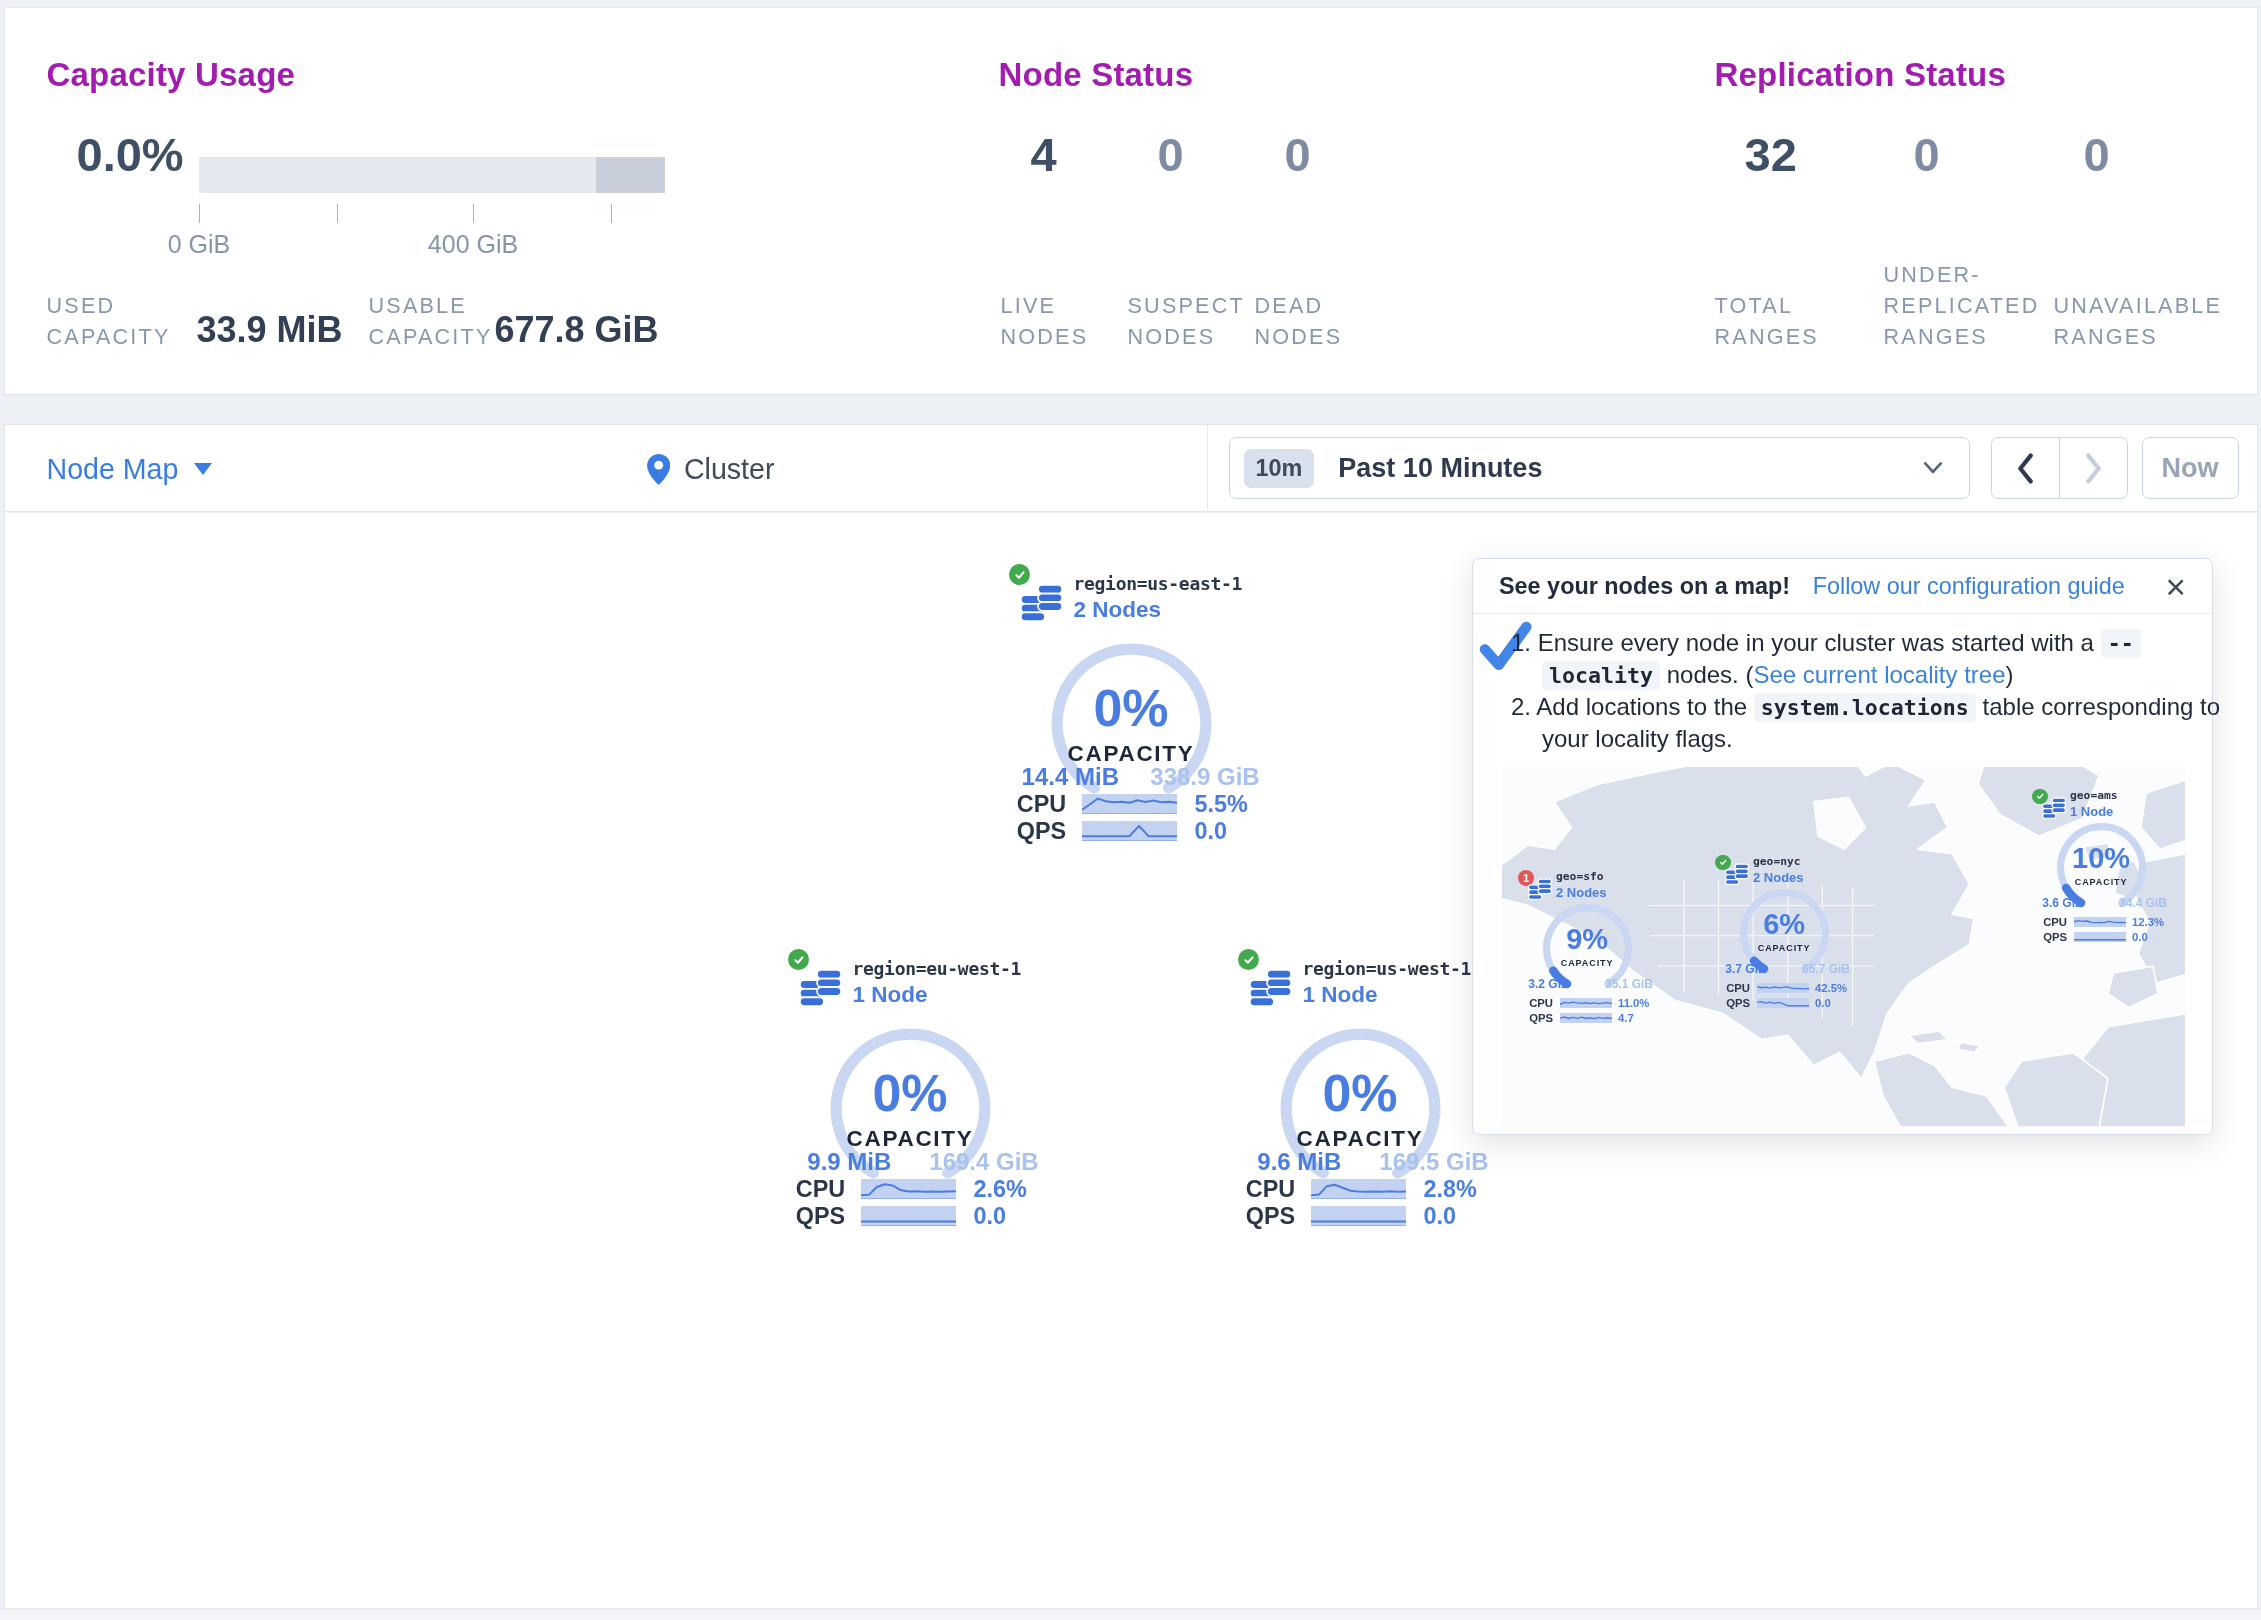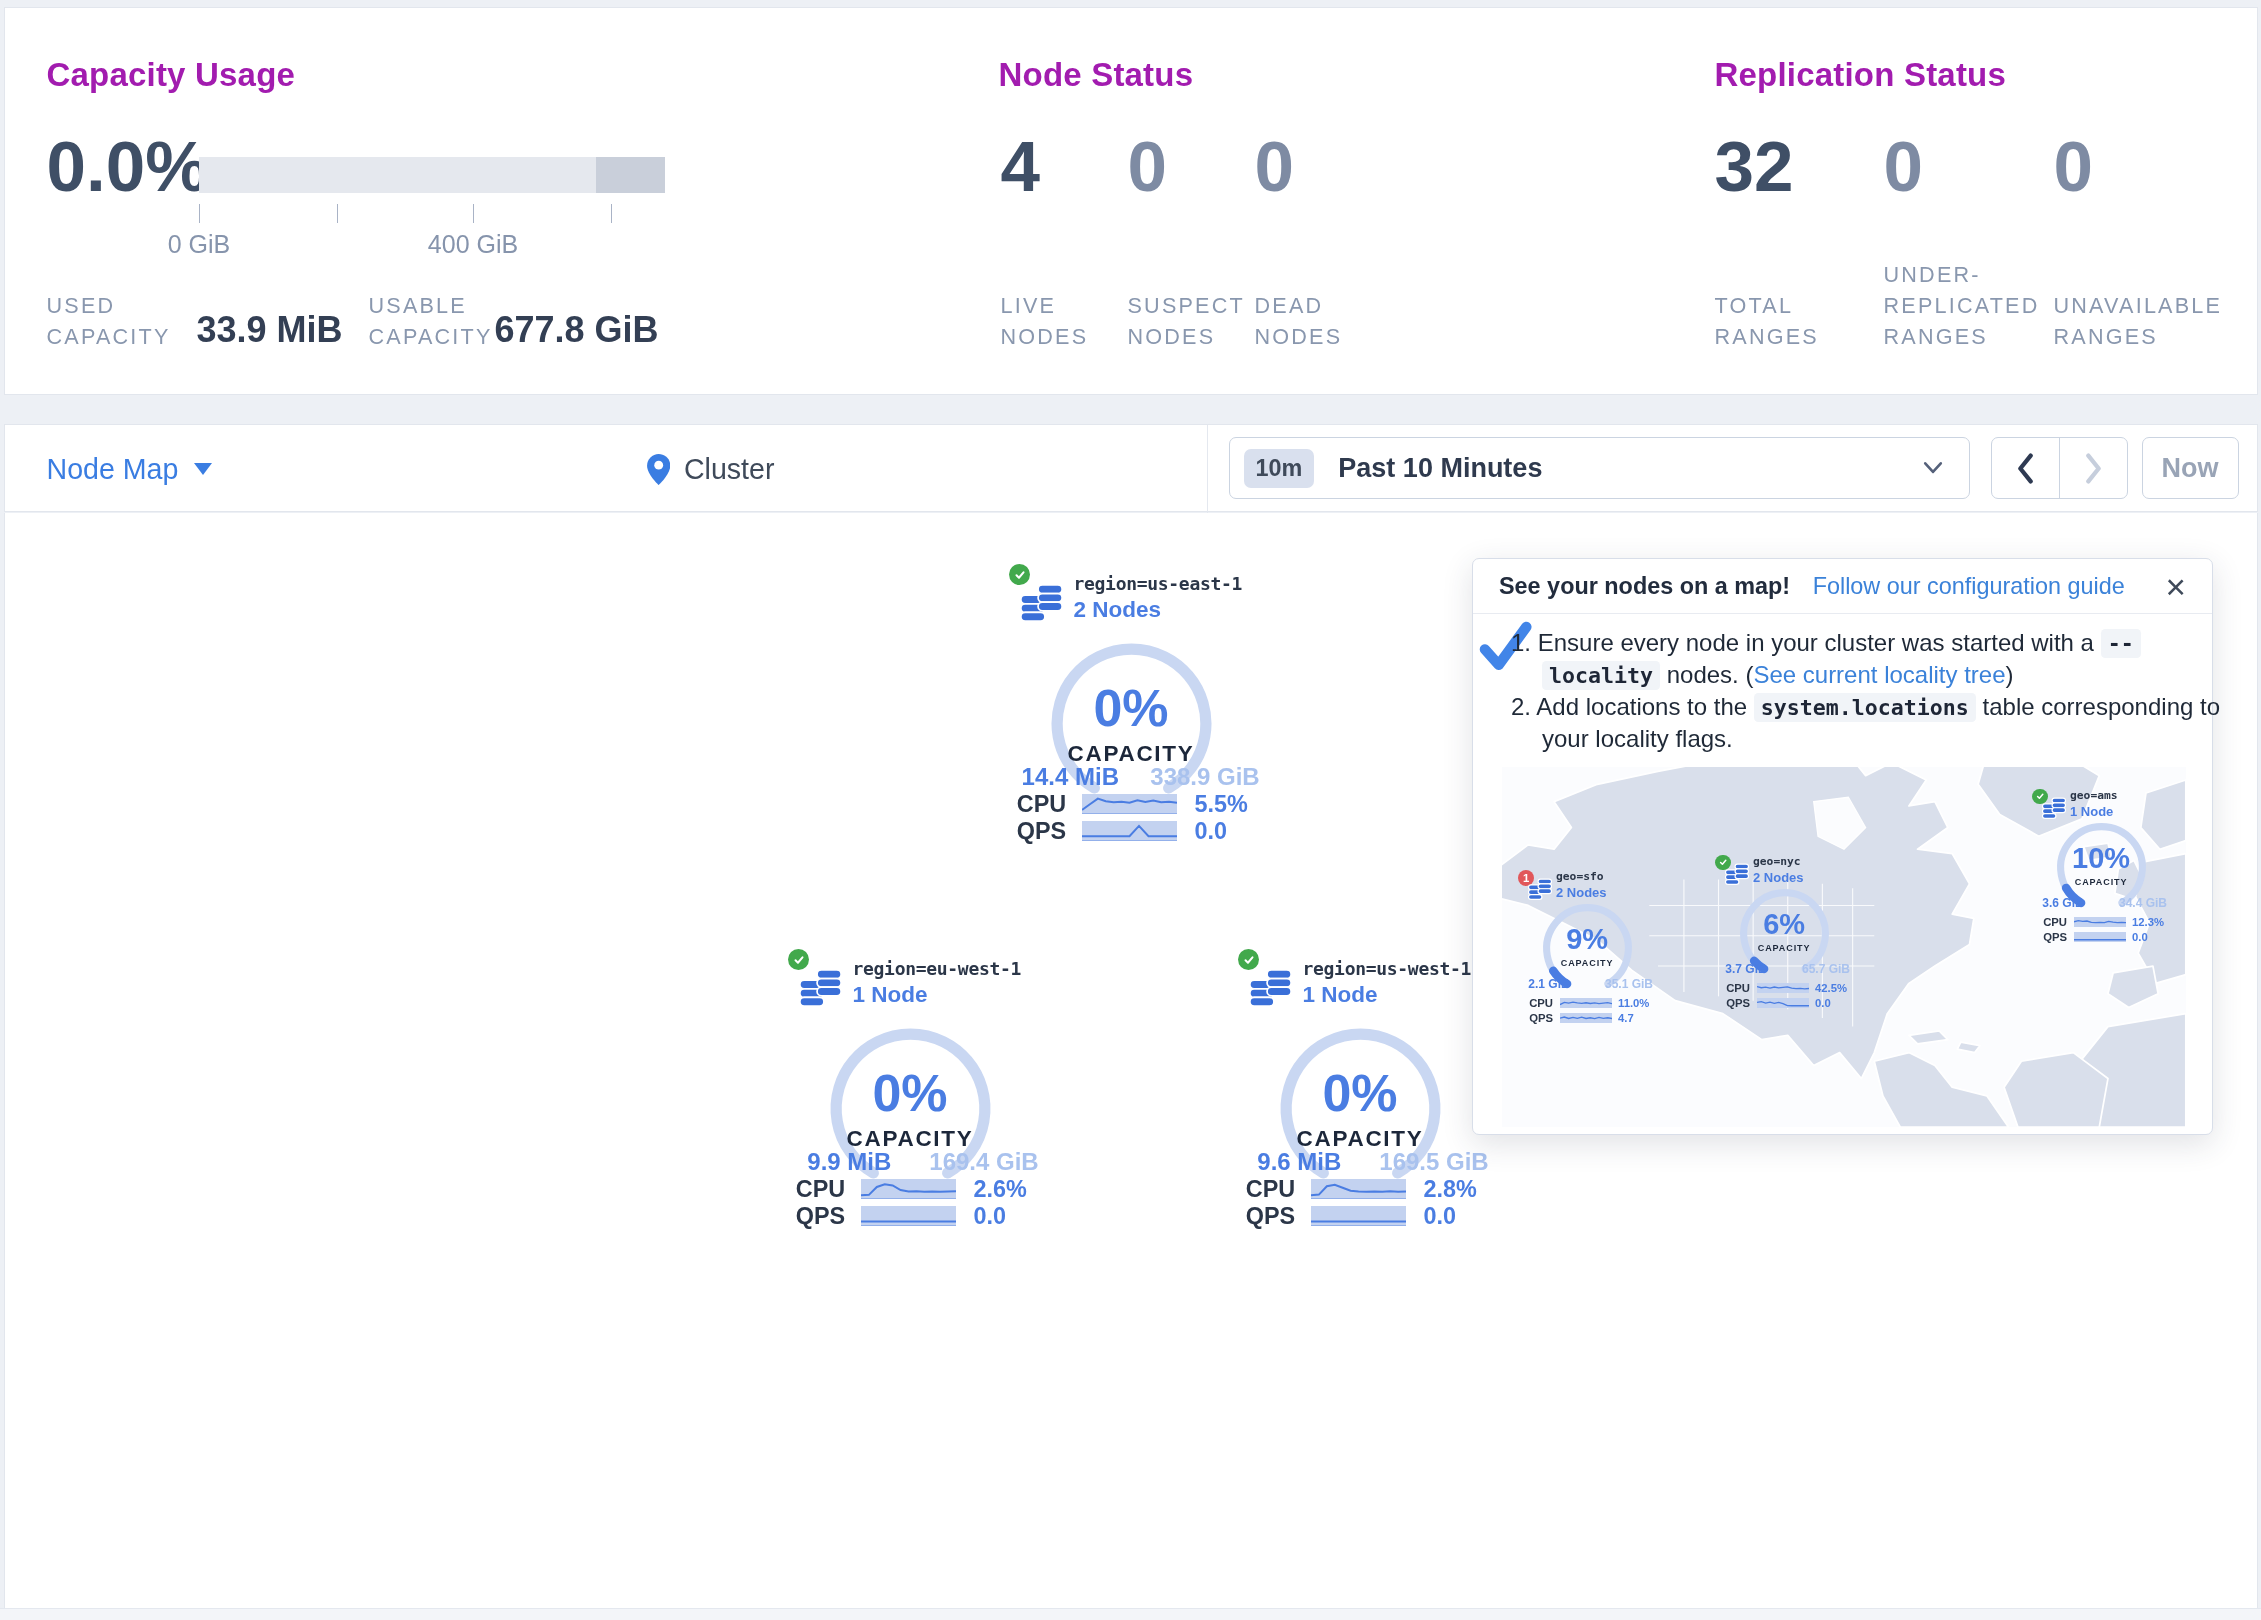--- a/index.html
+++ b/index.html
@@ -3,21 +3,21 @@
 <meta charset="utf-8">
 <style>
   html,body{margin:0;padding:0;}
   body{font-family:"Liberation Sans",sans-serif;background:#edf0f5;}
   .canvas{position:relative;width:2261px;height:1621px;background:#edf0f5;overflow:hidden;}
   .card{position:absolute;background:#fff;border:0.9px solid #e2e6ed;box-sizing:border-box;}
   .abs{position:absolute;}
 
   
   .sec-title{position:absolute;top:48px;font-size:33px;font-weight:700;color:#a21caf;letter-spacing:0.2px;}
-  .bignum{position:absolute;top:123px;font-size:71px;font-weight:700;color:#3f4f66;line-height:1;}
+  .bignum{position:absolute;top:123px;font-size:47px;font-weight:700;color:#3f4f66;line-height:1;margin-left:30px;}
   .bignum.dim{color:#7e8ba3;font-weight:600;}
   .capbar{position:absolute;left:194px;top:149px;width:466px;height:36px;background:#e5e8ee;}
   .capbar .seg{position:absolute;right:0;top:0;width:69px;height:36px;background:#c9cfda;}
   .tick{position:absolute;top:196px;width:1.7px;height:19px;background:#a9b3c6;}
   .ticklab{position:absolute;top:222px;width:139px;text-align:center;font-size:25px;color:#8694ac;}
   .caplabel{position:absolute;font-size:21.6px;letter-spacing:2.2px;line-height:31px;color:#8997ae;font-weight:400;}
   .caplabel span{display:block;}
   .capvalue{position:absolute;top:301px;font-size:36px;font-weight:700;color:#333f54;}
 
   
@@ -384,21 +384,21 @@
         </g>
       </svg>
       <div class="mlab">geo=sfo</div>
       <div class="mnodes">2 Nodes</div>
       <svg class="mgauge" viewBox="0 0 200 200">
         <path class="arcbg" d="M57 174.5 A86 86 0 1 1 143 174.5"></path>
         <path class="arcused" d="M57 174.5 A86 86 0 0 1 27.9 146.8"></path>
       </svg>
       <div class="mpct">9%</div>
       <div class="mcap">CAPACITY</div>
-      <div class="mused">2.1 GiB</div>
+      <div class="mused">3.2 GiB</div>
       <div class="mtotal">35.1 GiB</div>
       <div class="srow" style="top:130px;">
         <span class="slab">CPU</span>
         <svg class="sspark" viewBox="0 0 100 20" preserveAspectRatio="none">
             <polyline points="0,14.0 8.333333333333332,9.2 16.666666666666664,10.8 25,8.7 33.33333333333333,10.3 41.66666666666667,11.3 50,10.0 58.333333333333336,11.6 66.66666666666666,10.3 75,11.9 83.33333333333334,10.8 91.66666666666666,9.7 100,11.9"></polyline>
           </svg>
         <span class="sval">11.0%</span>
       </div>
       <div class="srow" style="top:145px;">
         <span class="slab">QPS</span>

